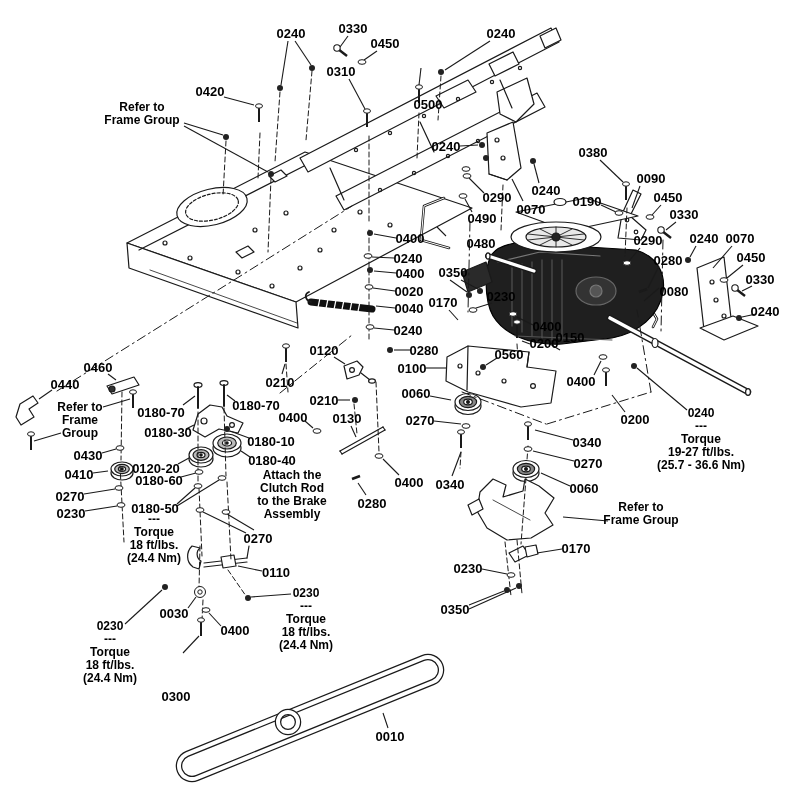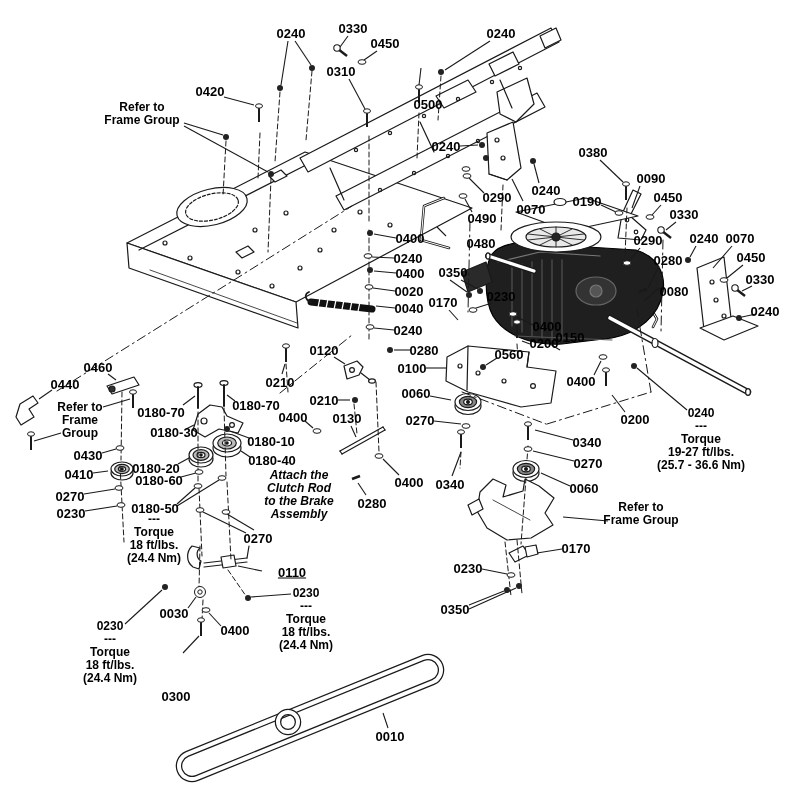--- a/index.html
+++ b/index.html
@@ -644,41 +644,41 @@
       <div class="lbl" style="left: 544px; top: 343px;">0200</div>
       <div class="lbl" style="left: 570px; top: 337px;">0150</div>
       <div class="lbl" style="left: 509px; top: 354px;">0560</div>
       <div class="lbl" style="left: 98px; top: 367px;">0460</div>
       <div class="lbl" style="left: 65px; top: 384px;">0440</div>
       <div class="lbl" style="left: 88px; top: 455px;">0430</div>
       <div class="lbl" style="left: 79px; top: 474px;">0410</div>
       <div class="lbl" style="left: 70px; top: 496px;">0270</div>
       <div class="lbl" style="left: 71px; top: 513px;">0230</div>
       <div class="lbl" style="left: 161px; top: 412px;">0180-70</div>
-      <div class="lbl" style="left: 174px; top: 432px;">0180-30</div>
-      <div class="lbl" style="left: 156px; top: 468px;">0180-20</div>
+      <div class="lbl" style="left: 168px; top: 432px;">0180-30</div>
+      <div class="lbl" style="left: 156px; top: 468px;">0120-20</div>
       <div class="lbl" style="left: 159px; top: 480px;">0180-60</div>
       <div class="lbl" style="left: 155px; top: 508px;">0180-50</div>
       <div class="lbl" style="left: 280px; top: 382px;">0210</div>
       <div class="lbl" style="left: 256px; top: 405px;">0180-70</div>
       <div class="lbl" style="left: 271px; top: 441px;">0180-10</div>
       <div class="lbl" style="left: 272px; top: 460px;">0180-40</div>
       <div class="lbl" style="left: 324px; top: 350px;">0120</div>
       <div class="lbl" style="left: 424px; top: 350px;">0280</div>
       <div class="lbl" style="left: 412px; top: 368px;">0100</div>
       <div class="lbl" style="left: 324px; top: 400px;">0210</div>
       <div class="lbl" style="left: 416px; top: 393px;">0060</div>
       <div class="lbl" style="left: 293px; top: 417px;">0400</div>
       <div class="lbl" style="left: 347px; top: 418px;">0130</div>
       <div class="lbl" style="left: 420px; top: 420px;">0270</div>
       <div class="lbl" style="left: 409px; top: 482px;">0400</div>
       <div class="lbl" style="left: 450px; top: 484px;">0340</div>
       <div class="lbl" style="left: 372px; top: 503px;">0280</div>
       <div class="lbl" style="left: 258px; top: 538px;">0270</div>
-      <div class="lbl" style="left: 292px; top: 572px; text-decoration: underline;">0110</div>
+      <div class="lbl" style="left: 276px; top: 572px;">0110</div>
       <div class="lbl" style="left: 174px; top: 613px;">0030</div>
       <div class="lbl" style="left: 235px; top: 630px;">0400</div>
       <div class="lbl" style="left: 176px; top: 696px;">0300</div>
       <div class="lbl" style="left: 581px; top: 381px;">0400</div>
       <div class="lbl" style="left: 635px; top: 419px;">0200</div>
       <div class="lbl" style="left: 587px; top: 442px;">0340</div>
       <div class="lbl" style="left: 588px; top: 463px;">0270</div>
       <div class="lbl" style="left: 584px; top: 488px;">0060</div>
       <div class="lbl" style="left: 576px; top: 548px;">0170</div>
       <div class="lbl" style="left: 468px; top: 568px;">0230</div>
@@ -713,21 +713,21 @@
         <div>18 ft/lbs.</div>
         <div>(24.4 Nm)</div>
       </div>
       <div class="note" style="left: 701px; top: 407px;">
         <div>0240</div>
         <div>---</div>
         <div>Torque</div>
         <div>19-27 ft/lbs.</div>
         <div>(25.7 - 36.6 Nm)</div>
       </div>
-      <div class="note" style="left: 299px; top: 469px; font-style: italic;">
+      <div class="note" style="left: 292px; top: 469px;">
         <div>Attach the</div>
         <div>Clutch Rod</div>
         <div>to the Brake</div>
         <div>Assembly</div>
       </div>
       <div class="note" style="left: 641px; top: 501px;">
         <div>Refer to</div>
         <div>Frame  Group</div>
       </div>
     </div>

